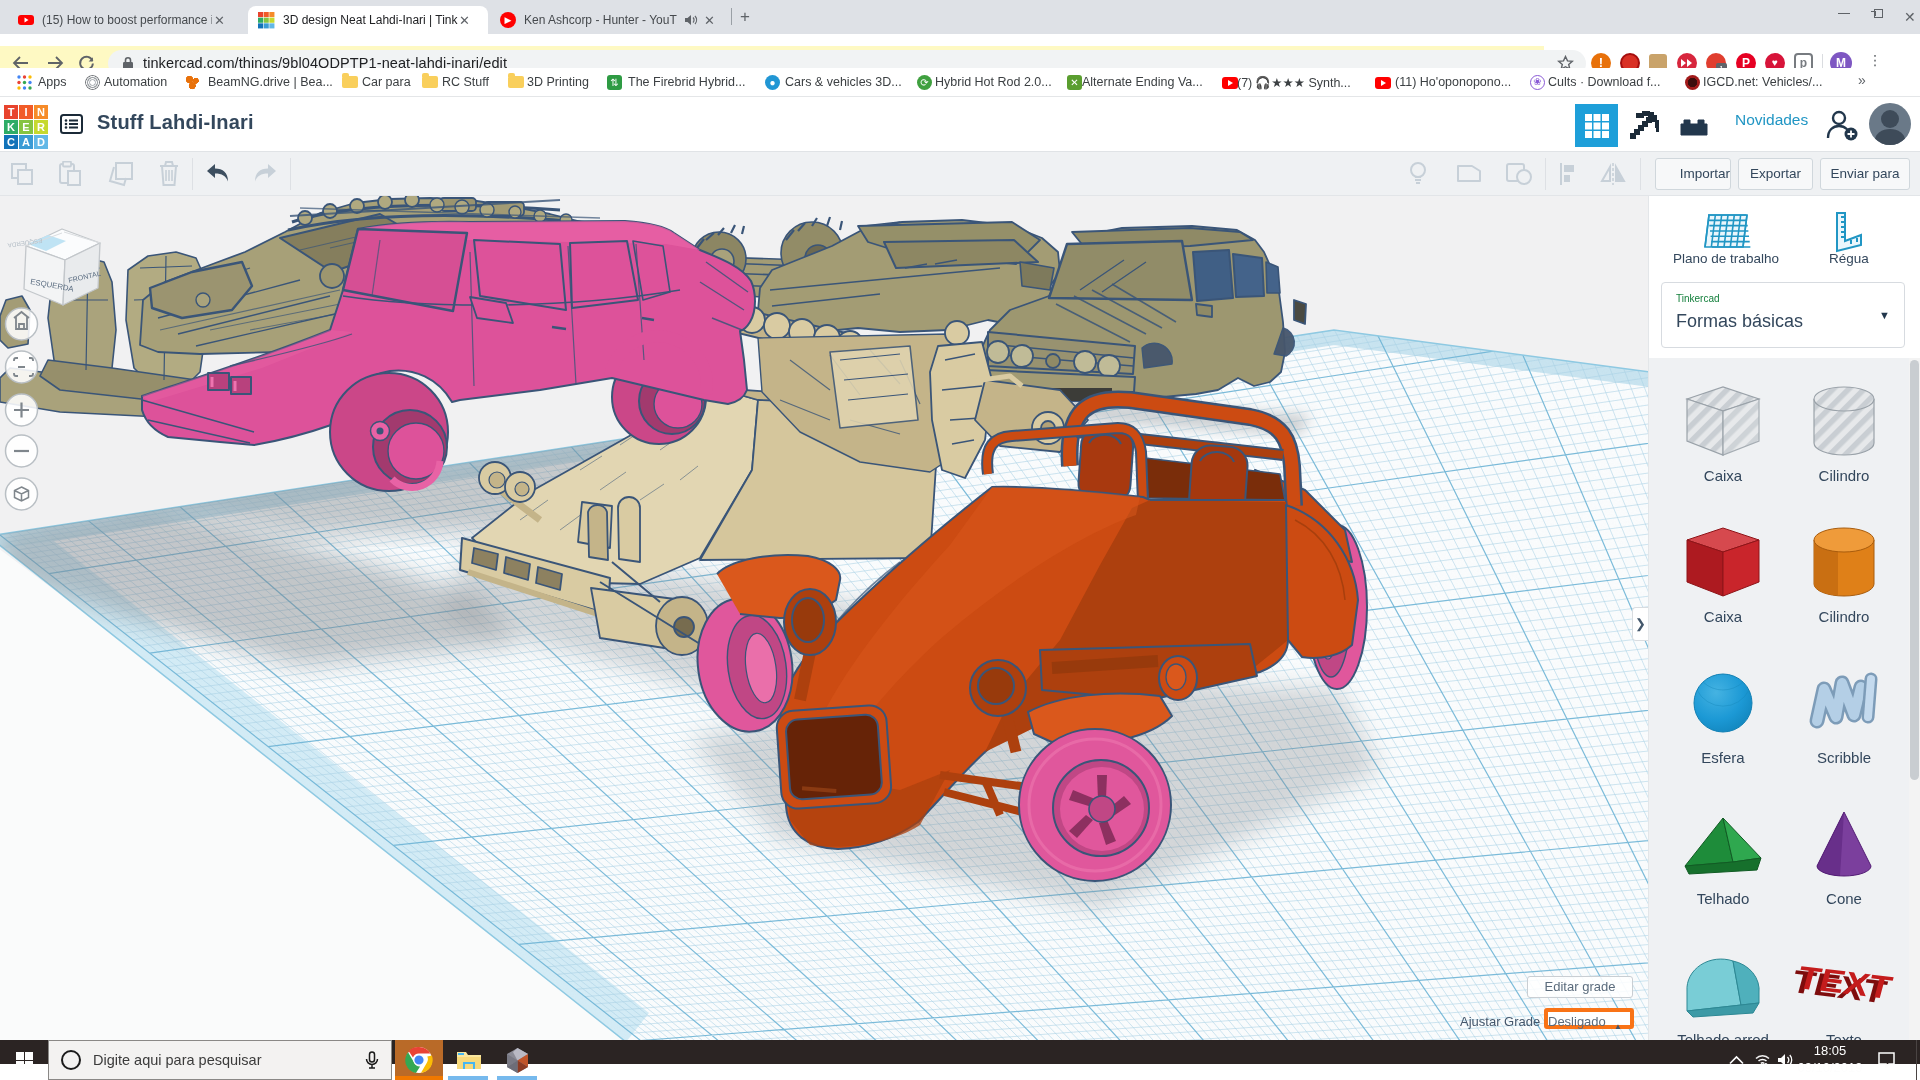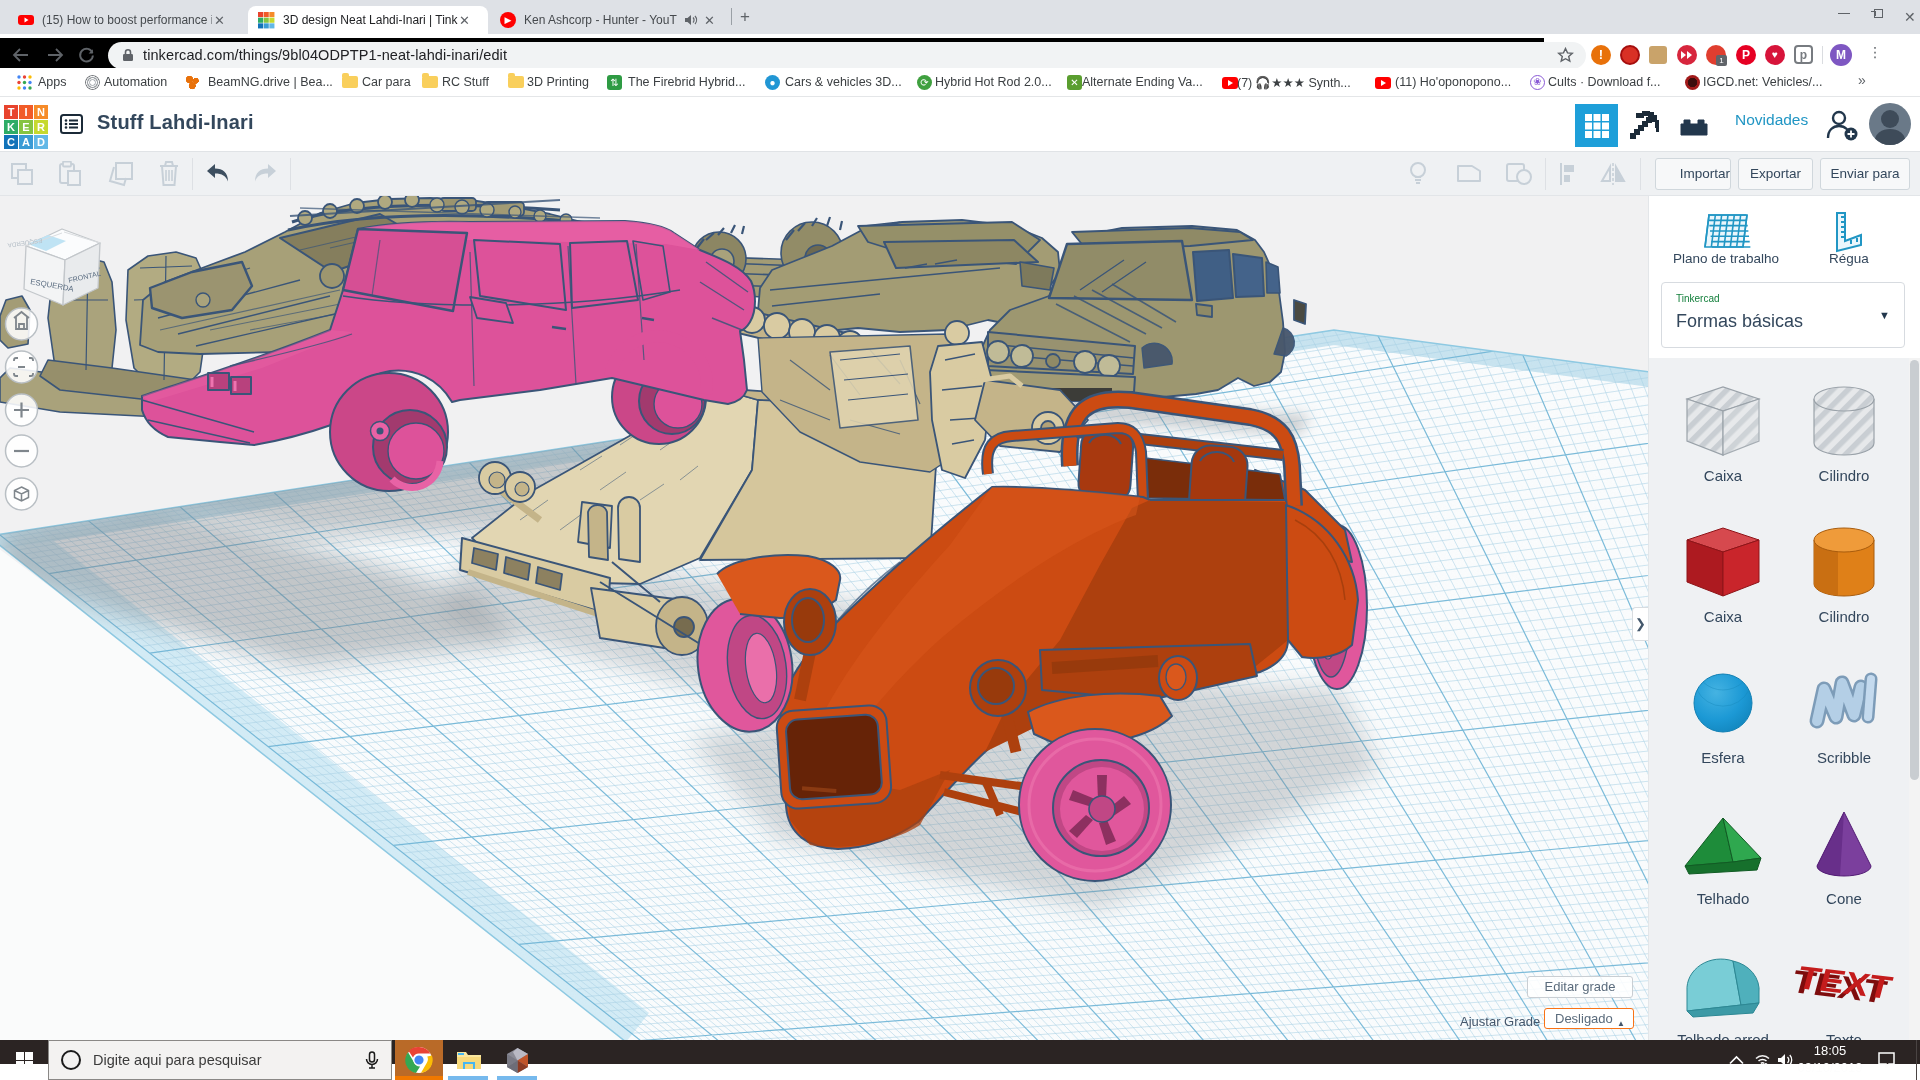--- a/index.html
+++ b/index.html
@@ -52,21 +52,21 @@
     <span style="color:#5f6368;font-size:13px;margin-left:6px">✕</span>
   </div>
   <div class="abs" style="left:731px;top:8px;width:1px;height:17px;background:#9aa0a6"></div>
   <div class="abs" style="left:740px;top:9px;color:#5f6368;font-size:17px;line-height:16px">+</div>
   <div class="abs" style="left:1838px;top:13px;width:12px;height:1.4px;background:#5f6368"></div>
   <div class="abs" style="left:1874px;top:9px;width:9px;height:9px;border:1.4px solid #5f6368"></div>
   <div class="abs" style="left:1871px;top:11px;width:5px;height:5px;border:1.4px solid #5f6368;border-left:none;border-bottom:none"></div>
   <div class="abs" style="left:1904px;top:9px;color:#5f6368;font-size:14px">✕</div>
 </div>
 
-<div class="abs" style="left:0;top:38px;width:1544px;height:34px;background:#000000">
+<div class="abs" style="left:0;top:46px;width:1544px;height:34px;background:#fef9c3">
   <svg class="abs" style="left:12px;top:10px" width="18" height="14" viewBox="0 0 18 14">
       <path d="M8 1L2 7l6 6M2 7h14" stroke="#5f6368" stroke-width="1.8" fill="none"></path>
     </svg>
   <svg class="abs" style="left:46px;top:10px" width="18" height="14" viewBox="0 0 18 14">
       <path d="M10 1l6 6-6 6M16 7H2" stroke="#5f6368" stroke-width="1.8" fill="none"></path>
     </svg>
   <svg class="abs" style="left:78px;top:9px" width="17" height="17" viewBox="0 0 16 16">
       <path d="M13.6 5.5A6 6 0 1 0 14 8" stroke="#5f6368" stroke-width="1.8" fill="none"></path>
       <path d="M14 2v4h-4z" fill="#5f6368"></path>
     </svg>
@@ -548,21 +548,21 @@
 <g stroke="#7f868c" stroke-width="1.8" fill="none">
 <path d="M14,122 l7.5,-6 l7.5,6 M16,121 l0,12 l11,0 l0,-12 M19,133 l0,-5 l5,0 l0,5"></path>
 <path d="M14,165 l0,-1 q0,-2 2,-2 l2,0 M29,162 l2,0 q2,0 2,2 l0,1 M14,177 l0,1 q0,2 2,2 l2,0 M33,177 l0,1 q0,2 -2,2 l-2,0 M18,171 l7,0"></path>
 <path d="M14,214 l15,0 M21.5,206.5 l0,15" stroke-width="2.2"></path>
 <path d="M14,255 l15,0" stroke-width="2.2"></path>
 <path d="M21.5,291 l7,3.5 l0,7 l-7,3.5 l-7,-3.5 l0,-7 z M14.5,294.5 l7,3.5 l7,-3.5 M21.5,298 l0,7.5" stroke-width="1.5"></path>
 </g>
 </svg>
   <div class="abs" style="left:1527px;top:780px;width:106px;height:22px;background:rgba(255,255,255,0.85);border:1px solid #c9ced3;border-radius:3px;font-size:13px;color:#5a6b7c;text-align:center;line-height:20px">Editar grade</div>
   <div class="abs" style="left:1460px;top:818px;font-size:13px;color:#44566b">Ajustar Grade</div>
-  <div class="abs" style="left:1544px;top:812px;width:90px;height:21px;background:#fff;border:1px solid #f97316;border-radius:3px;font-size:13px;color:#5a6b7c;padding-left:10px;line-height:19px">Desligado <span style="font-size:8px;color:#44566b;position:absolute;right:8px;top:5px">▲</span></div>
+  <div class="abs" style="left:1544px;top:812px;width:90px;height:21px;background:#fff;border:4px solid #f97316;border-radius:3px;font-size:13px;color:#5a6b7c;line-height:19px">Desligado <span style="font-size:8px;color:#44566b;position:absolute;right:8px;top:5px">▲</span></div>
   <div class="abs" style="left:1632px;top:411px;width:16px;height:34px;background:#fff;border:1px solid #d8dce0;border-right:none;border-radius:4px 0 0 4px;color:#44586c;font-size:13px;text-align:center;line-height:32px">❯</div>
 </div>
 
 <div class="abs" style="left:1648px;top:196px;width:272px;height:844px;background:#fff;border-left:1px solid #e3e6e9">
   <svg class="abs" style="left:52px;top:17px" width="50" height="40" viewBox="0 0 50 40">
       <g stroke="#2196c4" stroke-width="1.6" fill="none">
         <polygon points="8,2 46,2 42,34 4,34" fill="#eaf6fc"></polygon>
         <path d="M8.0,2 L4.0,34"></path>
         <path d="M14.33,2 L10.33,34"></path>
         <path d="M20.66,2 L16.66,34"></path>

